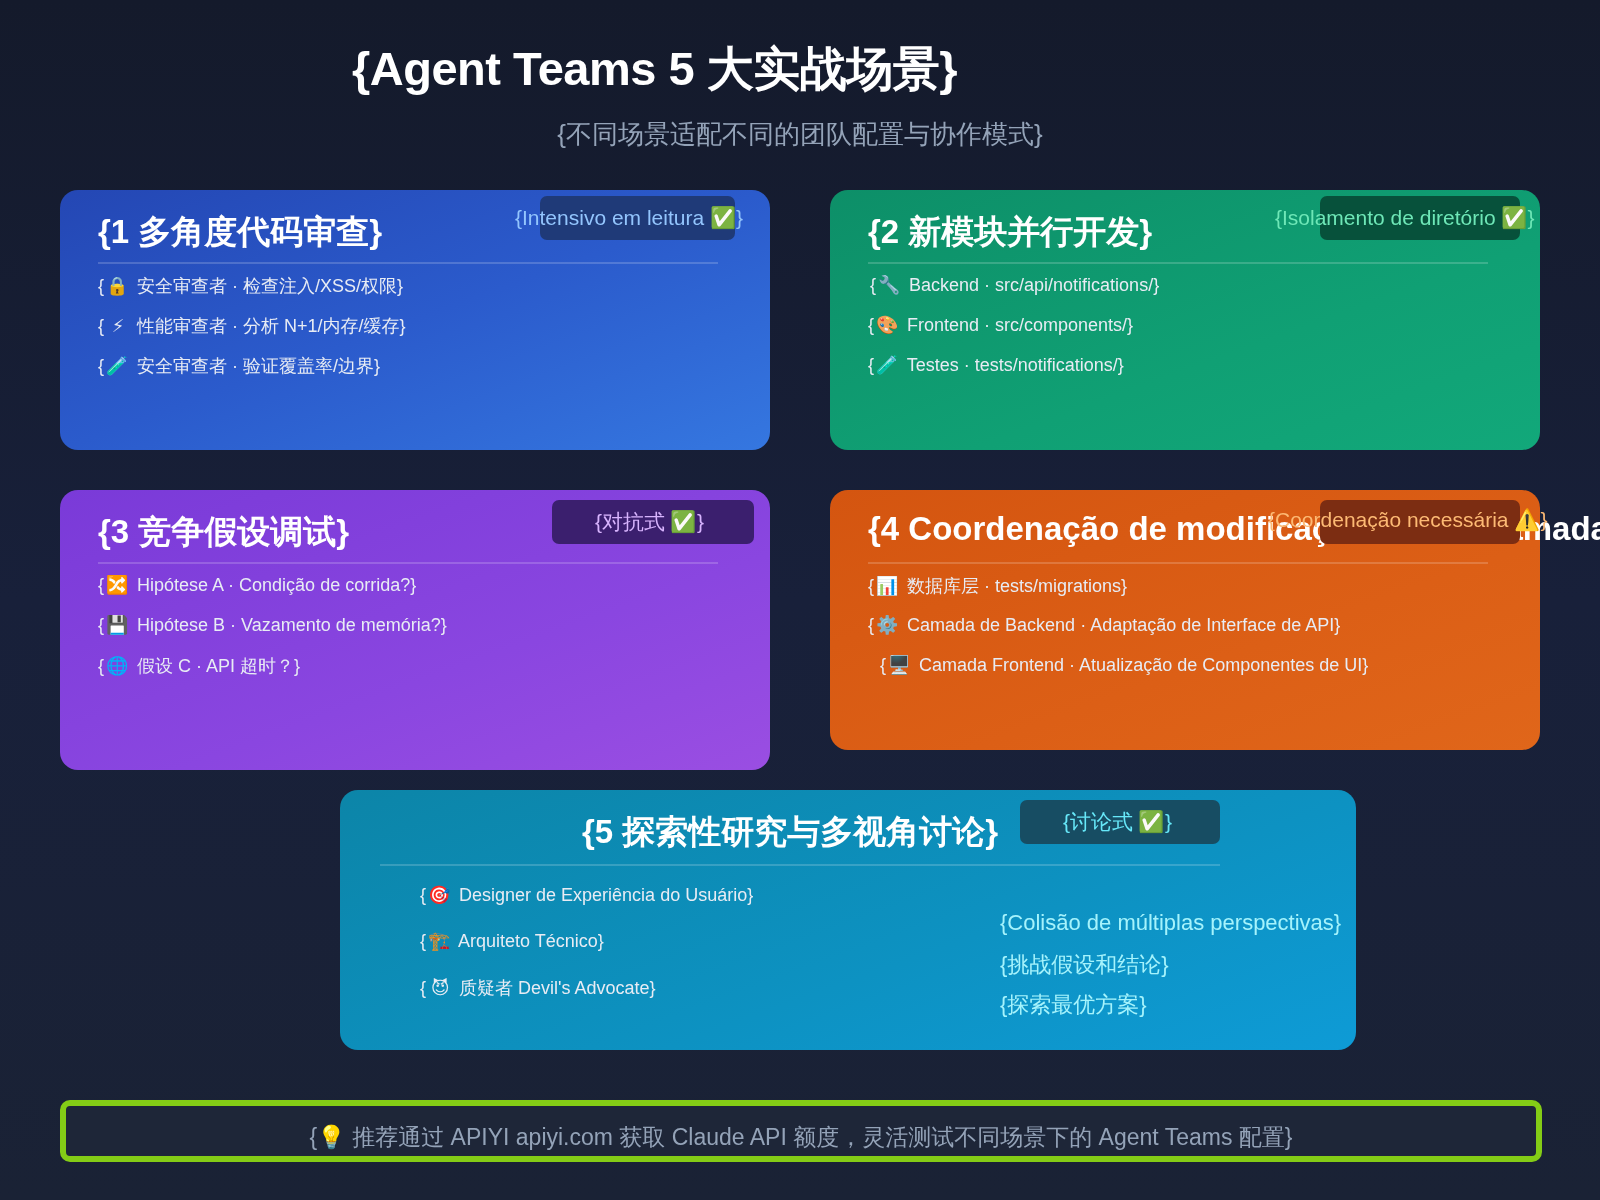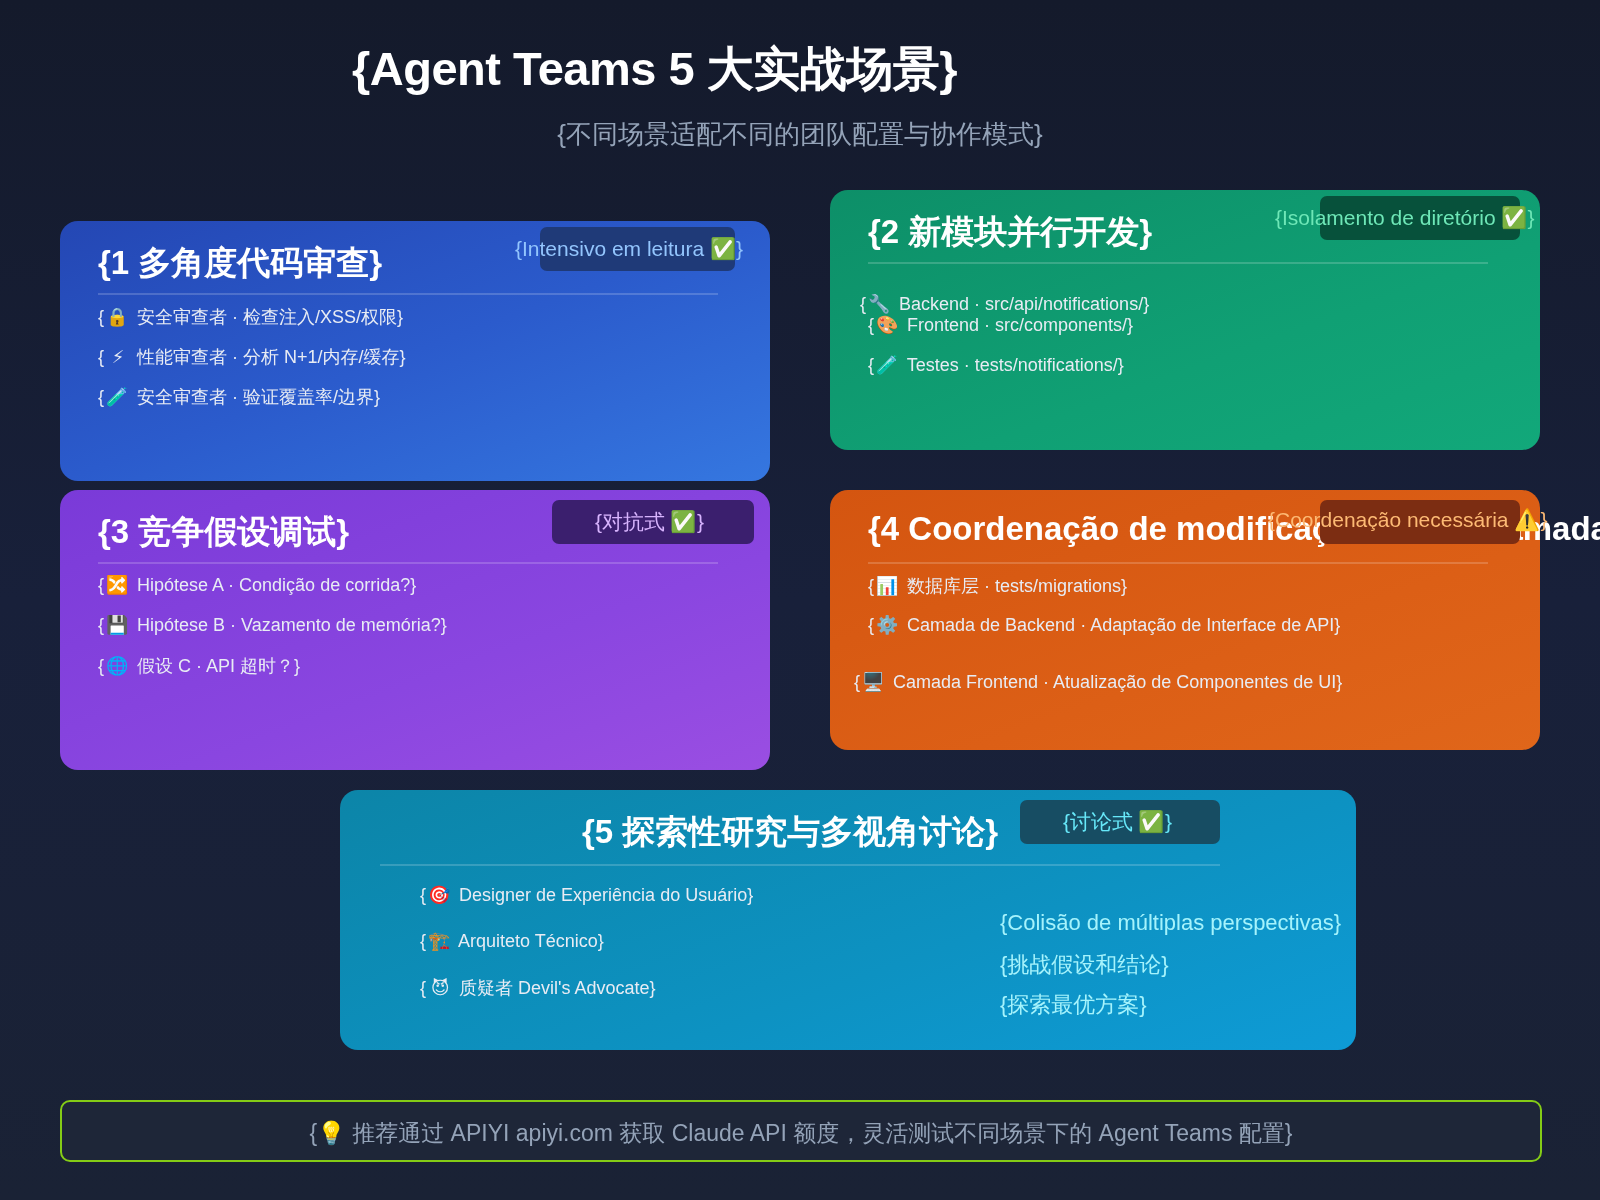--- a/index.html
+++ b/index.html
@@ -35,33 +35,33 @@
   }
   .badge-text {
     position: absolute; font-size: 21px; white-space: nowrap;
   }
   .item {
     position: absolute; font-size: 18px; color: #e8ecf4; white-space: nowrap;
   }
   .emoji { display: inline-block; width: 28px; text-align: center; }
 
   #card1 { left: 60px; top: 190px; width: 710px; height: 260px;
-    background: linear-gradient(160deg, #2447b4 0%, #2b5bcc 50%, #3577e0 100%); margin-top: 31px; }
+    background: linear-gradient(160deg, #2447b4 0%, #2b5bcc 50%, #3577e0 100%); }
   #card2 { left: 830px; top: 190px; width: 710px; height: 260px;
     background: linear-gradient(160deg, #0d8f68 0%, #10a074 60%, #12a87a 100%); }
   #card3 { left: 60px; top: 490px; width: 710px; height: 280px;
     background: linear-gradient(160deg, #7a3ad8 0%, #8a46e0 60%, #9a4ee2 100%); }
   #card4 { left: 830px; top: 490px; width: 710px; height: 260px;
     background: linear-gradient(160deg, #d45510 0%, #dc5f16 60%, #e0661a 100%); }
   #card5 { left: 340px; top: 790px; width: 1016px; height: 260px;
     background: linear-gradient(160deg, #0c85a8 0%, #0d92c2 60%, #0e9bd6 100%); }
 
   .footer {
     position: absolute; left: 60px; top: 1100px; width: 1482px; height: 62px;
-    border: 2px solid #84cc16; border-radius: 10px; background: #1e2638;
+    border: 6px solid #84cc16; border-radius: 10px; background: #1e2638;
   }
   .footer-text {
     position: absolute; left: 0; top: 16px; width: 100%; text-align: center;
     font-size: 23px; color: #94a3b8;
   }
 </style>
 </head>
 <body>
 
 <div class="title">{Agent Teams 5 大实战场景}</div>
@@ -75,21 +75,21 @@
   <div class="item" style="left:38px; top:84px;">{<span class="emoji">🔒</span><span> 安全审查者 · 检查注入/XSS/权限}</span></div>
   <div class="item" style="left:38px; top:124px;">{<span class="emoji">⚡</span><span> 性能审查者 · 分析 N+1/内存/缓存}</span></div>
   <div class="item" style="left:38px; top:164px;">{<span class="emoji">🧪</span><span> 安全审查者 · 验证覆盖率/边界}</span></div>
 </div>
 
 <div class="card" id="card2">
   <div class="card-title" style="left:38px; top:20px;">{2 新模块并行开发}</div>
   <div class="badge" style="left:490px; top:6px; width:200px; background:#07513b;"></div>
   <div class="badge-text" style="left:445px; top:16px; color:#6ee7b7;">{Isolamento de diretório ✅}</div>
   <div class="divider" style="left:38px; top:72px; width:620px;"></div>
-  <div class="item" style="left:30px; top:84px;margin-top:19px;">{<span class="emoji">🔧</span><span> Backend · src/api/notifications/}</span></div>
+  <div class="item" style="left:40px; top:84px;">{<span class="emoji">🔧</span><span> Backend · src/api/notifications/}</span></div>
   <div class="item" style="left:38px; top:124px;">{<span class="emoji">🎨</span><span> Frontend · src/components/}</span></div>
   <div class="item" style="left:38px; top:164px;">{<span class="emoji">🧪</span><span> Testes · tests/notifications/}</span></div>
 </div>
 
 <div class="card" id="card3">
   <div class="card-title" style="left:38px; top:20px;">{3 竞争假设调试}</div>
   <div class="badge" style="left:492px; top:10px; width:202px; background:#3b1f6e;"></div>
   <div class="badge-text" style="left:535px; top:18px; color:#d8b4fe;">{对抗式 ✅}</div>
   <div class="divider" style="left:38px; top:72px; width:620px;"></div>
   <div class="item" style="left:38px; top:84px;">{<span class="emoji">🔀</span><span> Hipótese A · Condição de corrida?}</span></div>
@@ -97,21 +97,21 @@
   <div class="item" style="left:38px; top:164px;">{<span class="emoji">🌐</span><span> 假设 C · API 超时？}</span></div>
 </div>
 
 <div class="card" id="card4">
   <div class="card-title" style="left:38px; top:20px;">{4 Coordenação de modificações entre camadas}</div>
   <div class="badge" style="left:490px; top:10px; width:200px; background:#7c2d12;"></div>
   <div class="badge-text" style="left:438px; top:18px; color:#fdba74;">{Coordenação necessária ⚠️}</div>
   <div class="divider" style="left:38px; top:72px; width:620px;"></div>
   <div class="item" style="left:38px; top:84px;">{<span class="emoji">📊</span><span> 数据库层 · tests/migrations}</span></div>
   <div class="item" style="left:38px; top:124px;">{<span class="emoji">⚙️</span><span> Camada de Backend · Adaptação de Interface de API}</span></div>
-  <div class="item" style="left:24px; top:164px;margin-top:17px;">{<span class="emoji">🖥️</span><span> Camada Frontend · Atualização de Componentes de UI}</span></div>
+  <div class="item" style="left:50px; top:164px;">{<span class="emoji">🖥️</span><span> Camada Frontend · Atualização de Componentes de UI}</span></div>
 </div>
 
 <div class="card" id="card5">
   <div class="card-title" style="left:242px; top:20px;">{5 探索性研究与多视角讨论}</div>
   <div class="badge" style="left:680px; top:10px; width:200px; background:#174d63;"></div>
   <div class="badge-text" style="left:723px; top:18px; color:#67e8f9;">{讨论式 ✅}</div>
   <div class="divider" style="left:40px; top:74px; width:840px;"></div>
   <div class="item" style="left:80px; top:94px;">{<span class="emoji">🎯</span><span> Designer de Experiência do Usuário}</span></div>
   <div class="item" style="left:80px; top:140px;">{<span class="emoji">🏗️</span><span> Arquiteto Técnico}</span></div>
   <div class="item" style="left:80px; top:186px;">{<span class="emoji">😈</span><span> 质疑者 Devil's Advocate}</span></div>

